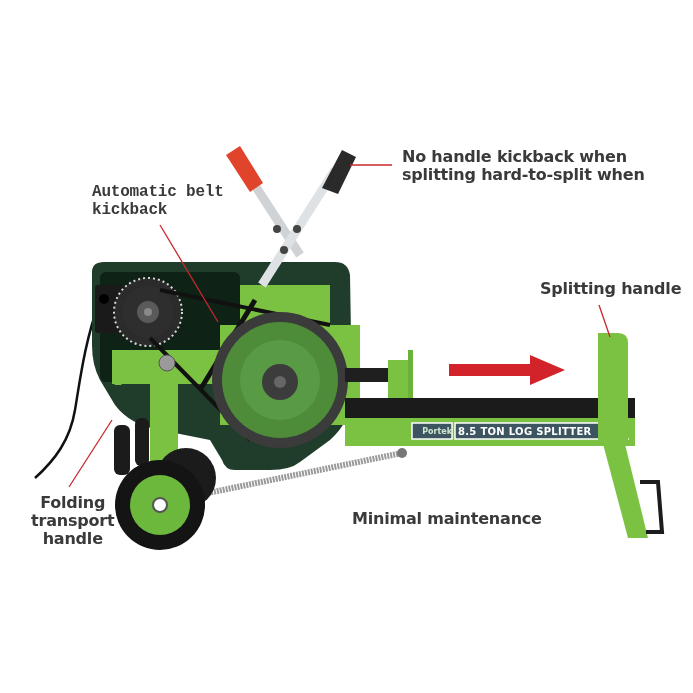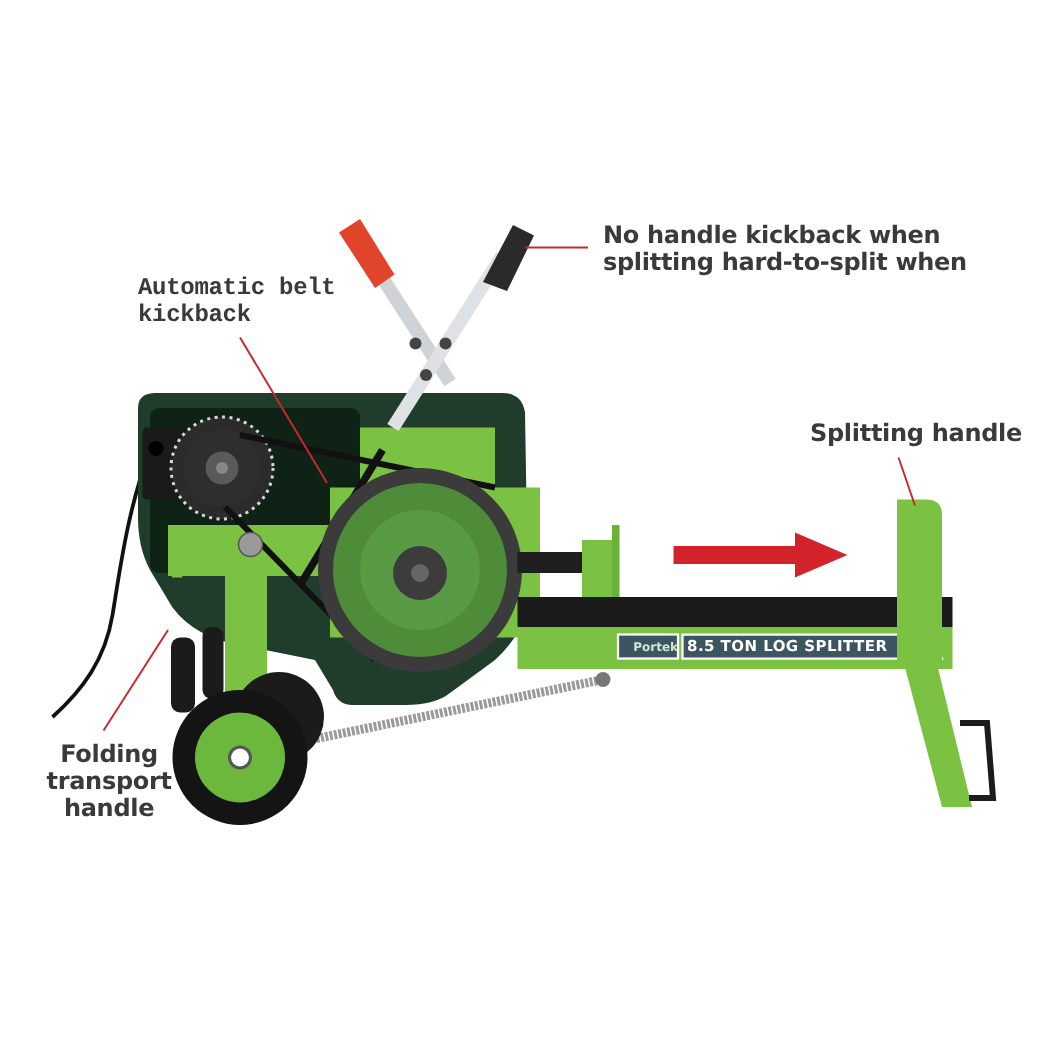--- a/index.html
+++ b/index.html
@@ -102,16 +102,19 @@
   <div class="label" style="left:540px; top:280px;">
     <span>Splitting handle</span>
   </div>
 
   <div class="label" style="left:31px; top:494px;text-align:center;">
     <span>Folding</span>
     <span>transport</span>
     <span>handle</span>
   </div>
 
+  <div class="label" style="left:352px; top:510px;">
+    <span>Minimal maintenance</span>
+  </div>
 
   <div style="position:absolute; left:412px; top:424px; width:40px; height:15px; color:#cfe6d2; font-size:8px; font-weight:bold; text-align:right; line-height:15px; font-family:'DejaVu Sans', sans-serif;">Portek</div>
   <div style="position:absolute; left:458px; top:424px; width:165px; height:31px; color:#ffffff; font-size:10px; font-weight:bold; line-height:15px; letter-spacing:0.3px; font-family:'DejaVu Sans', sans-serif;">8.5 TON LOG SPLITTER</div>
 </div>
 
 </body></html>

